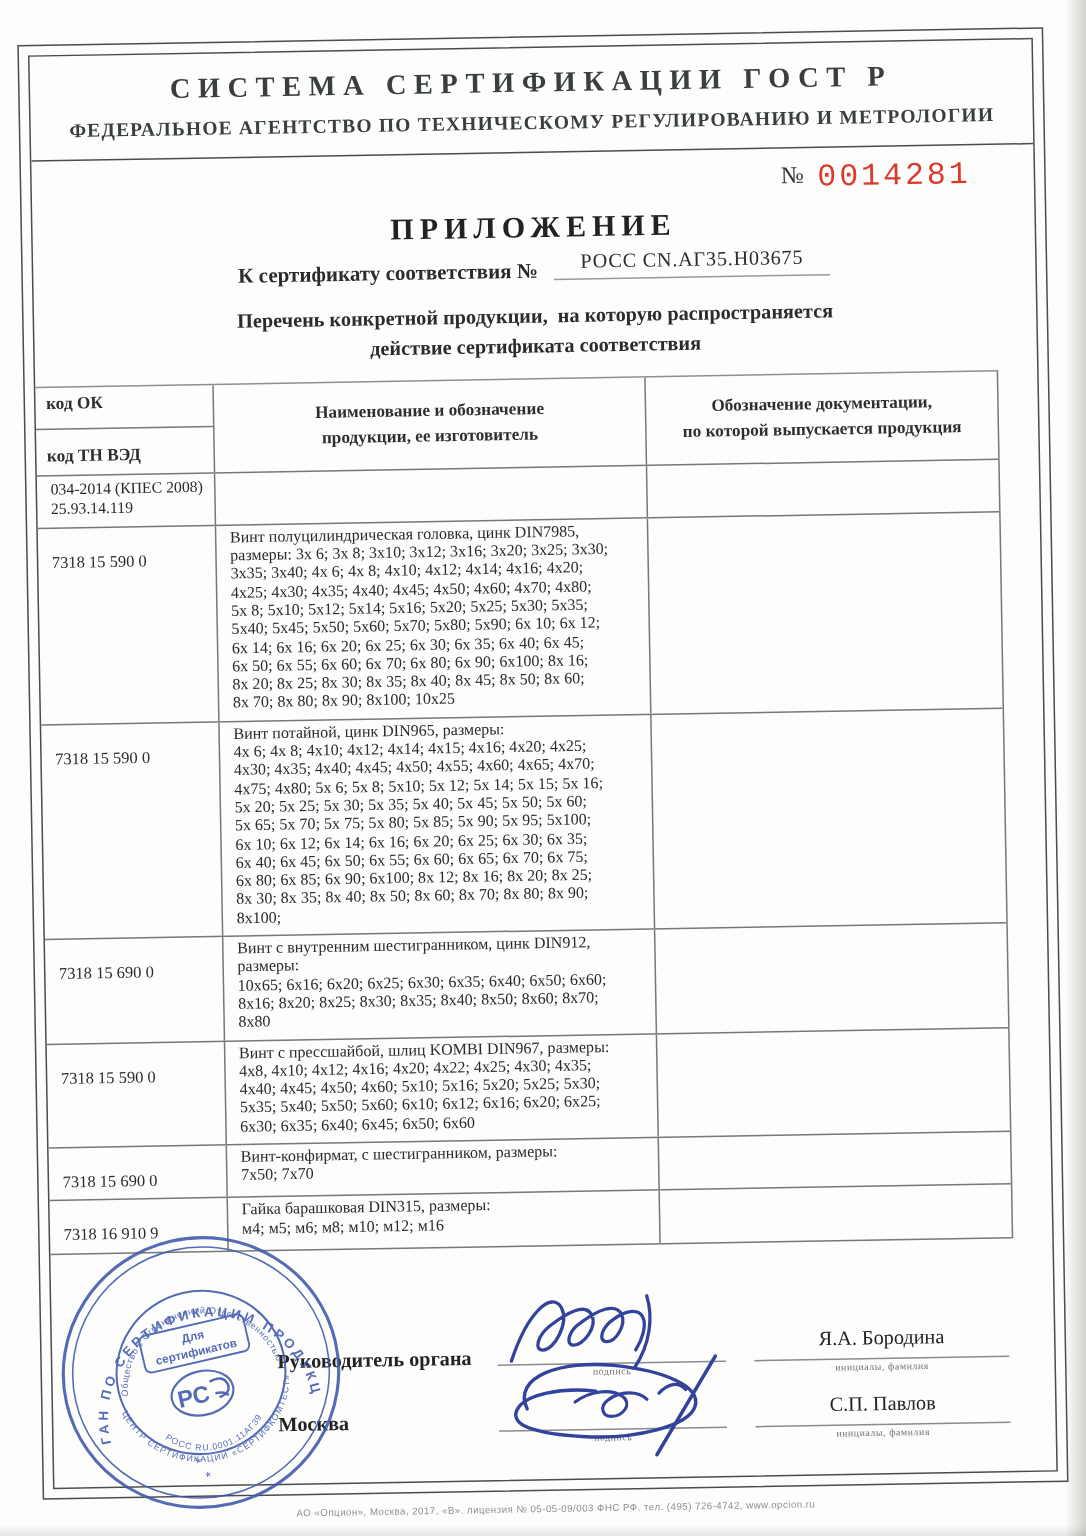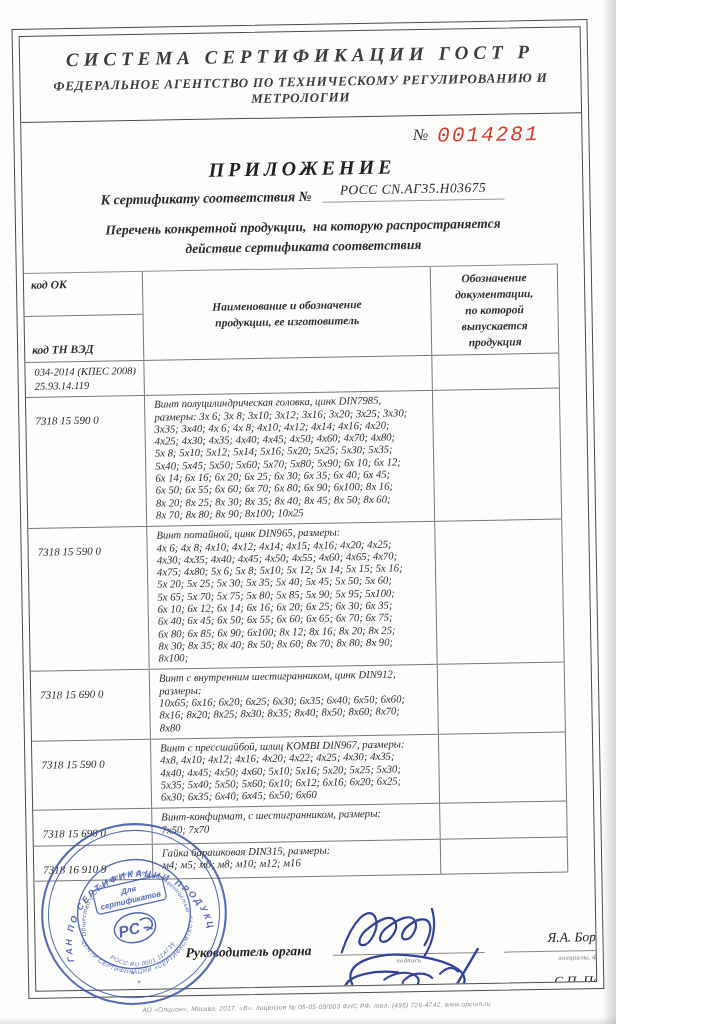--- a/index.html
+++ b/index.html
@@ -1,18 +1,18 @@
 <!DOCTYPE html>
 <html><head>
 <meta charset="utf-8">
 <style>
   html,body { margin:0; padding:0; background:#ffffff; }
   .page {
-    position:relative; width:616px; height:1024px; overflow:hidden;
-    background:#fdfdfc; font-family:"Liberation Serif", serif; color:#2b2b2b;font-style:italic;
+    position:relative; width:724px; height:1024px; overflow:hidden;
+    background:#fdfdfc; font-family:"Liberation Serif", serif; color:#2b2b2b;
   }
   .page::after {
     content:""; position:absolute; top:0; right:0; bottom:0; width:14px; z-index:40;
     background:linear-gradient(to right, rgba(110,110,105,0), rgba(110,110,105,0.30));
     pointer-events:none;
   }
   .page::before {
     content:""; position:absolute; left:0; right:0; bottom:0; height:7px; z-index:40;
     background:linear-gradient(to bottom, rgba(110,110,105,0), rgba(110,110,105,0.18));
     pointer-events:none;

